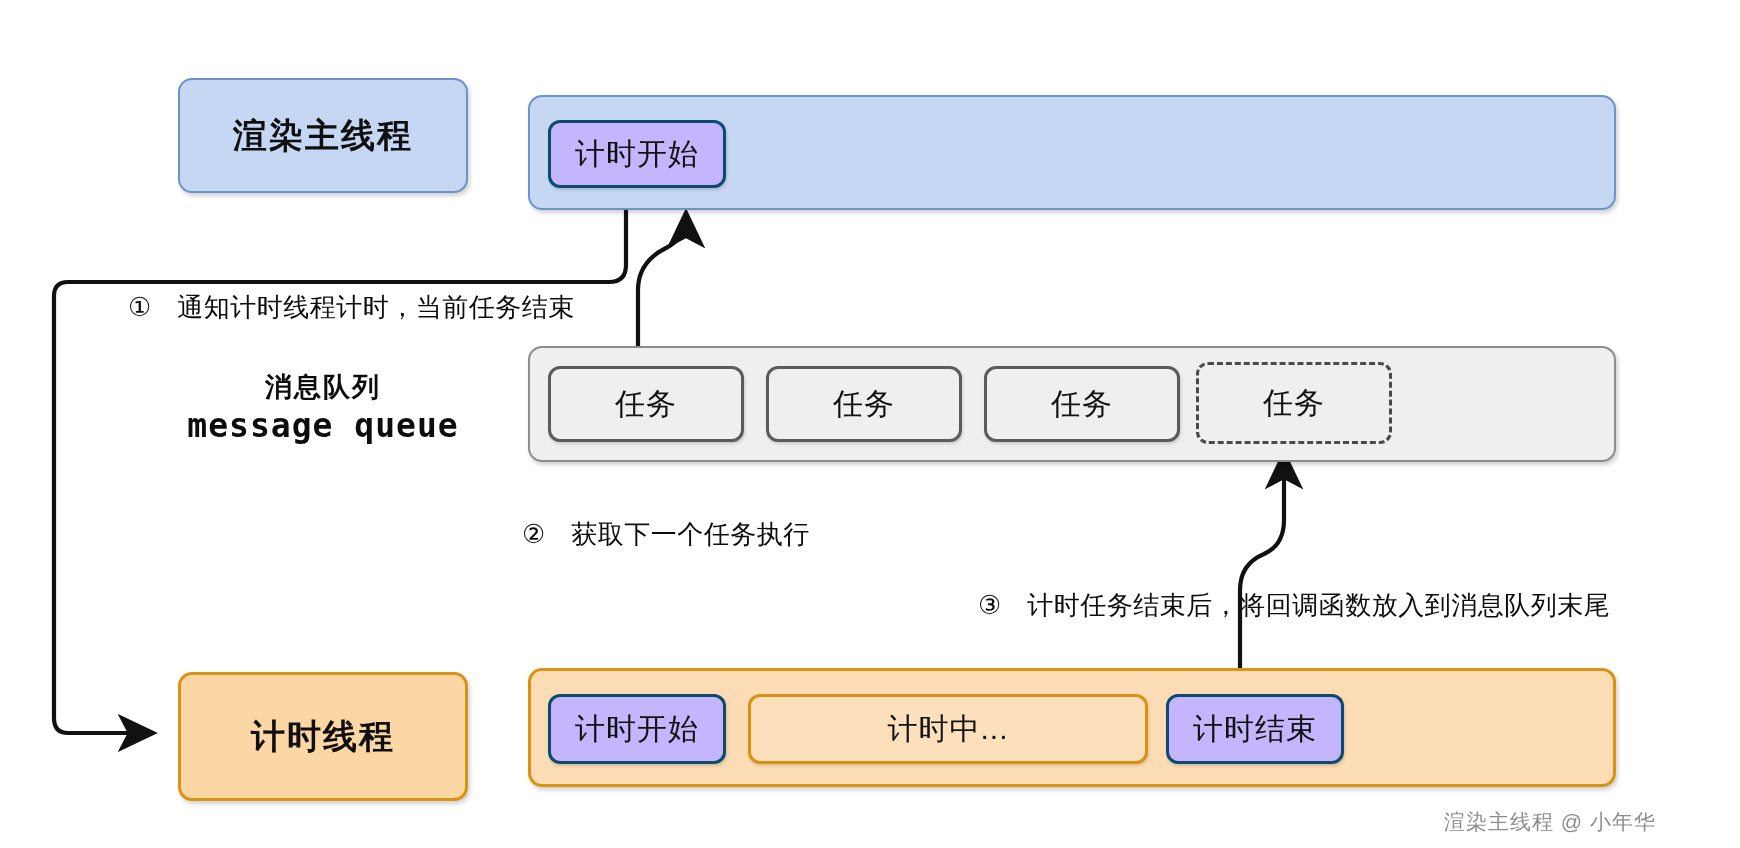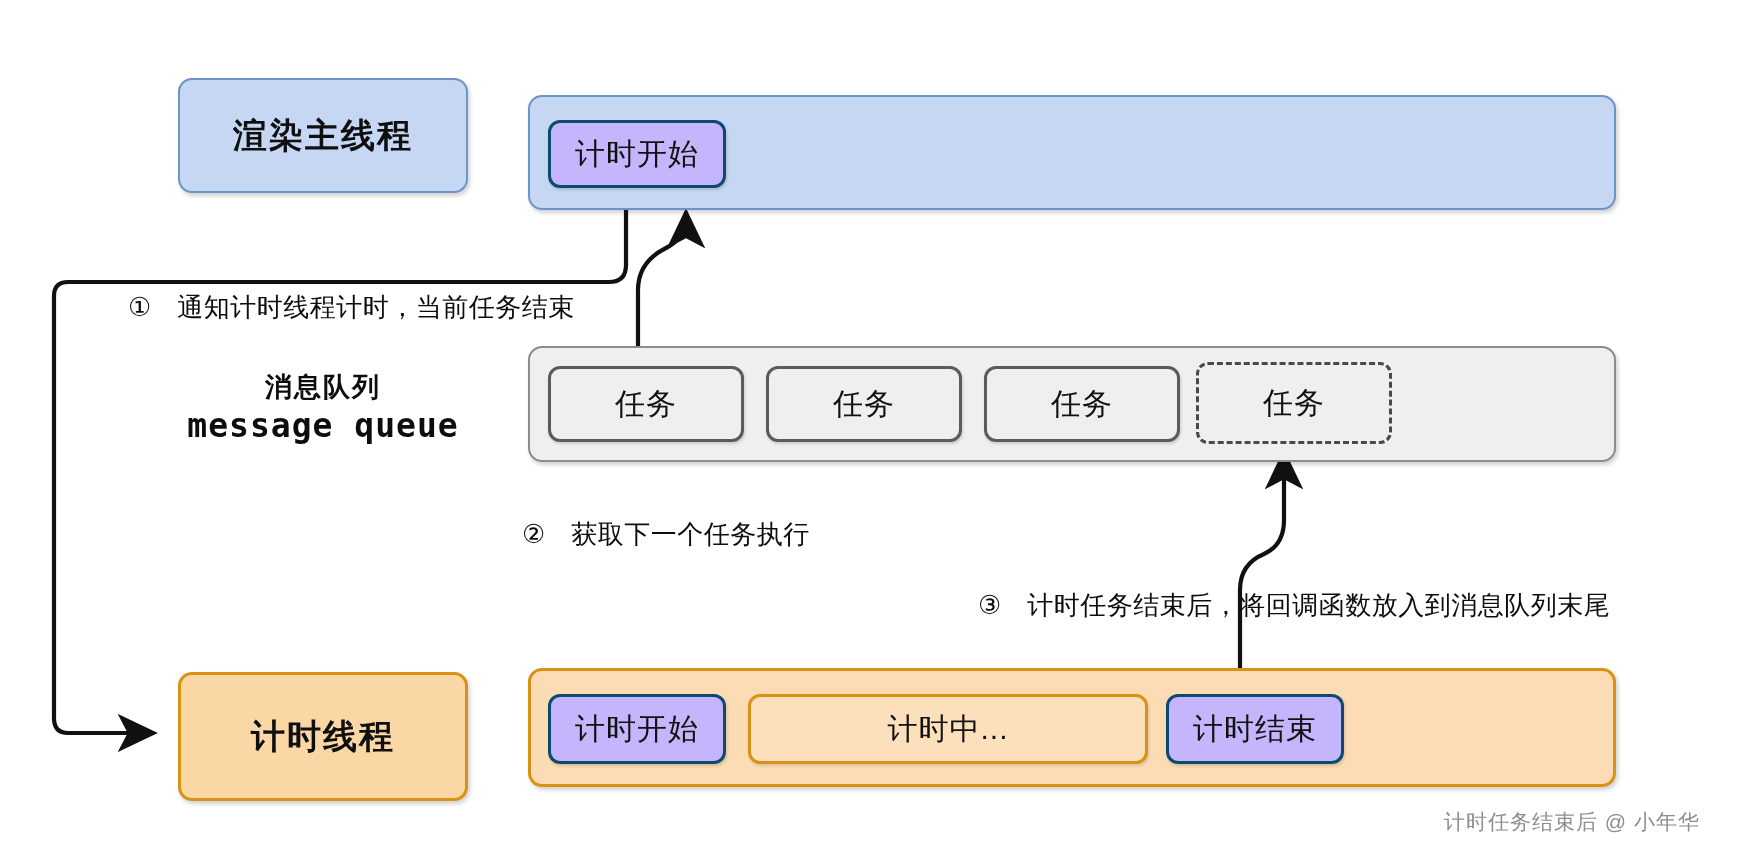--- a/index.html
+++ b/index.html
@@ -204,15 +204,15 @@
   <div class="lane-label orange" style="left:178px; top:672px; width:290px; height:129px;">计时线程</div>
 
   <div class="lane-strip orange" style="left:528px; top:668px; width:1088px; height:119px;"></div>
 
   <div class="chip" style="left:548px; top:694px; width:178px; height:70px;">计时开始</div>
 
   <div class="chip" style="left:1166px; top:694px; width:178px; height:70px;">计时结束</div>
 
   <div class="chip timer-mid" style="left:748px; top:694px; width:400px; height:70px;">计时中...</div>
 
-  <div class="watermark" style="left:1444px; top:808px;">计时任务结束后 @ 小年华</div>
+  <div class="watermark" style="left:1444px; top:808px;">渲染主线程 @ 小年华</div>
 
 </div>
 
 </body></html>

